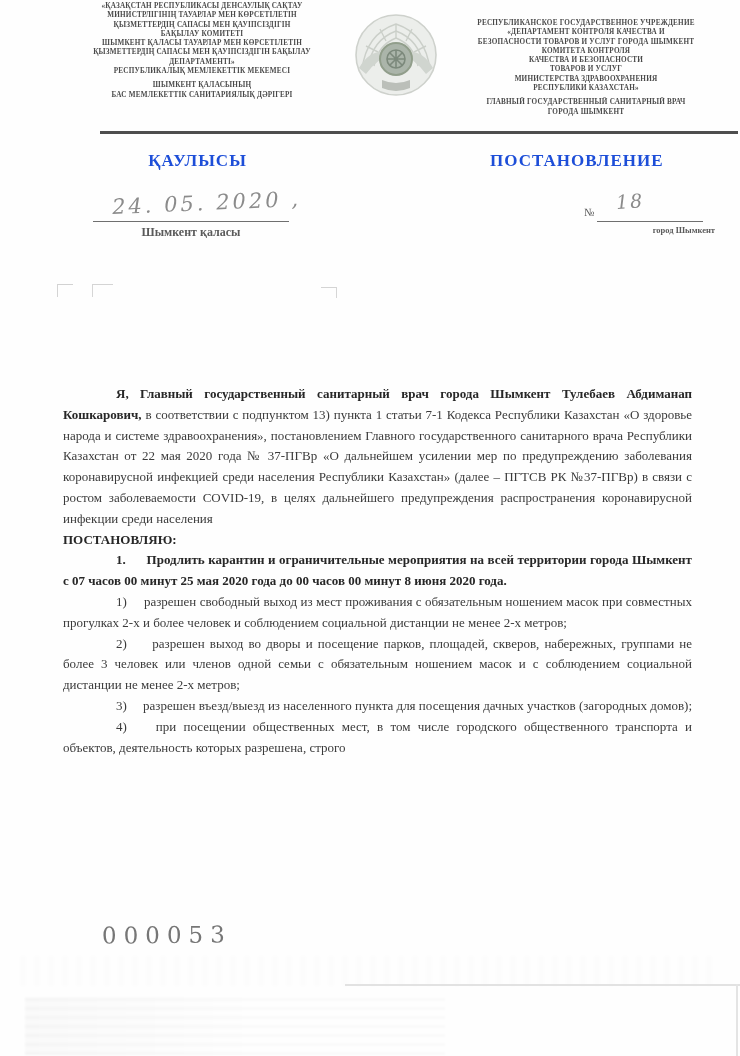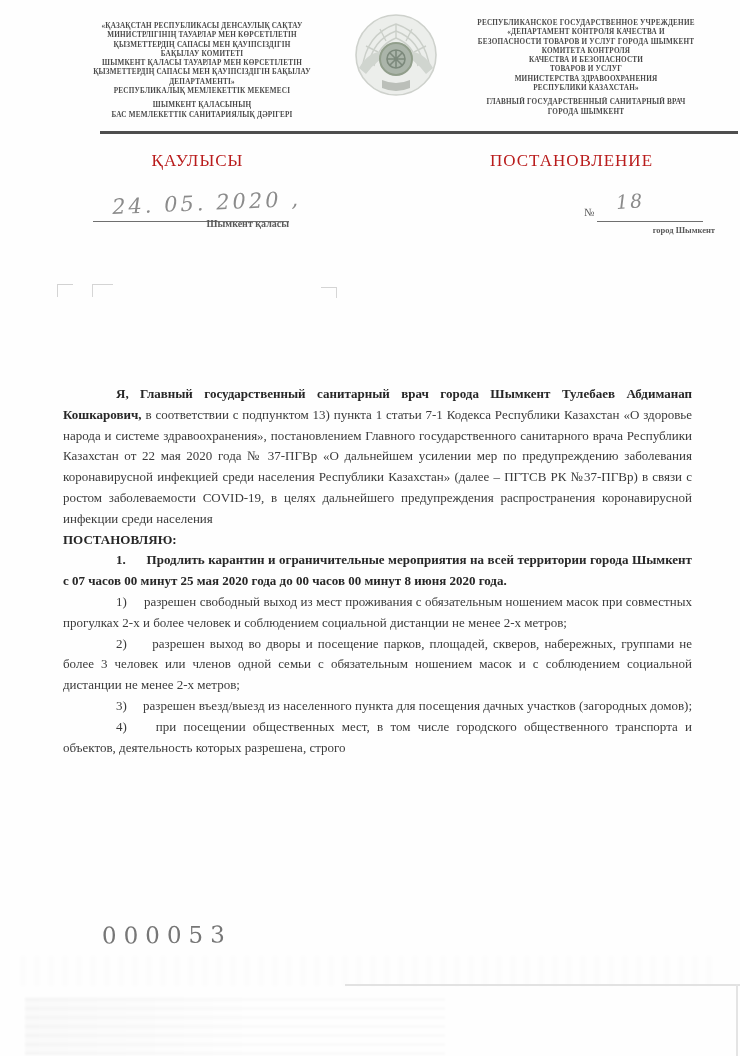--- a/index.html
+++ b/index.html
@@ -4,35 +4,35 @@
 <style>
   * { margin:0; padding:0; box-sizing:border-box; }
   html,body { background:#e8e8e8; }
   .page {
     position:relative; width:740px; height:1056px; margin:0 auto;
     background:#fefefe; overflow:hidden;
     font-family:"Liberation Serif", serif; color:#3f3f3f;
   }
   
   .hdr-block { position:absolute; text-align:center; font-weight:bold; color:#4a4a4a; }
-  .hdr-left  { left:58px;  top:22px; width:288px; }
+  .hdr-left  { left:58px;  top:2px; width:288px; }
   .hdr-right { left:440px; top:19px; width:292px; }
   .hline { font-size:7.2px; line-height:9.3px; letter-spacing:.2px; white-space:nowrap; }
   .hdr-sub { margin-top:5px; }
   .emblem-wrap { position:absolute; left:352px; top:12px; width:88px; height:88px; opacity:.9; }
   .hdr-rule { position:absolute; left:100px; top:131px; width:638px; height:2.5px; background:#4e4e4e; }
   
-  .doctype { position:absolute; top:151px; font-size:17px; font-weight:normal; color:#b91c1c; letter-spacing:1px; }
+  .doctype { position:absolute; top:151px; font-size:17px; font-weight:bold; color:#1d4ed8; letter-spacing:1px; }
   .doctype-kk { left:100px; width:195px; text-align:center; }
   .doctype-ru { left:490px; width:205px; text-align:left; }
   
   .handwrite { font-family:"DejaVu Serif", serif; font-style:italic; color:#8b8b8b; }
   .date-hw { position:absolute; left:112px; top:191px; font-size:21px; letter-spacing:3px; transform:rotate(-2.5deg); }
   .date-line { position:absolute; left:93px; top:221px; width:196px; height:1px; background:#6f6f6f; }
-  .date-cap { position:absolute; left:93px; top:218px; width:196px; text-align:right; font-size:10px; font-weight:bold; color:#5a5a5a; }
+  .date-cap { position:absolute; left:93px; top:225px; width:196px; text-align:center; font-size:12px; font-weight:bold; color:#5a5a5a; }
   .num-label { position:absolute; left:584px; top:206px; font-size:11px; color:#555; }
   .num-hw { position:absolute; left:616px; top:190px; font-size:19px; letter-spacing:2px; transform:rotate(-4deg); }
   .num-line { position:absolute; left:597px; top:221px; width:106px; height:1px; background:#6f6f6f; }
   .num-cap { position:absolute; left:585px; top:225px; width:130px; text-align:right; font-size:8.5px; font-weight:bold; color:#5a5a5a; }
   
   .doc-title { position:absolute; left:120px; top:292px; width:330px; font-size:15px; font-weight:bold; color:#2b2b2b; }
   .tline { line-height:21.5px; }
   
   .body-text { position:absolute; left:63px; top:384px; width:629px; font-size:13px; line-height:20.8px; text-align:justify; color:#3a3a3a; }
   .bp { margin:0; }

